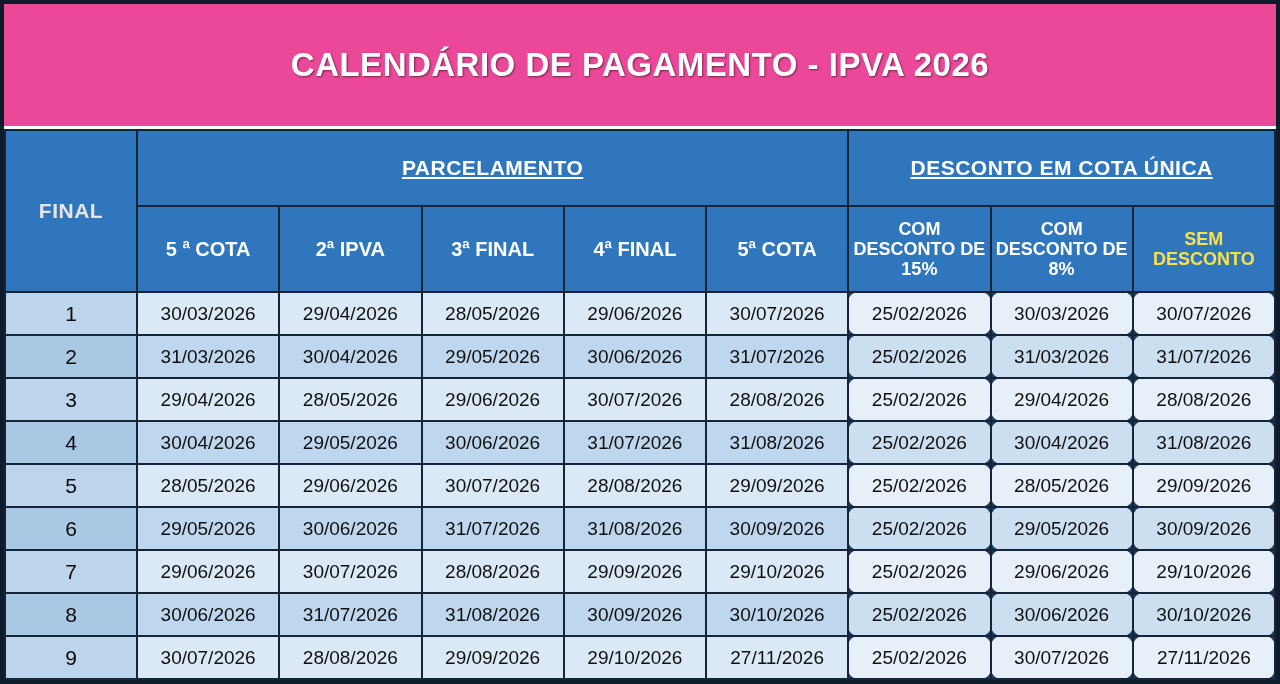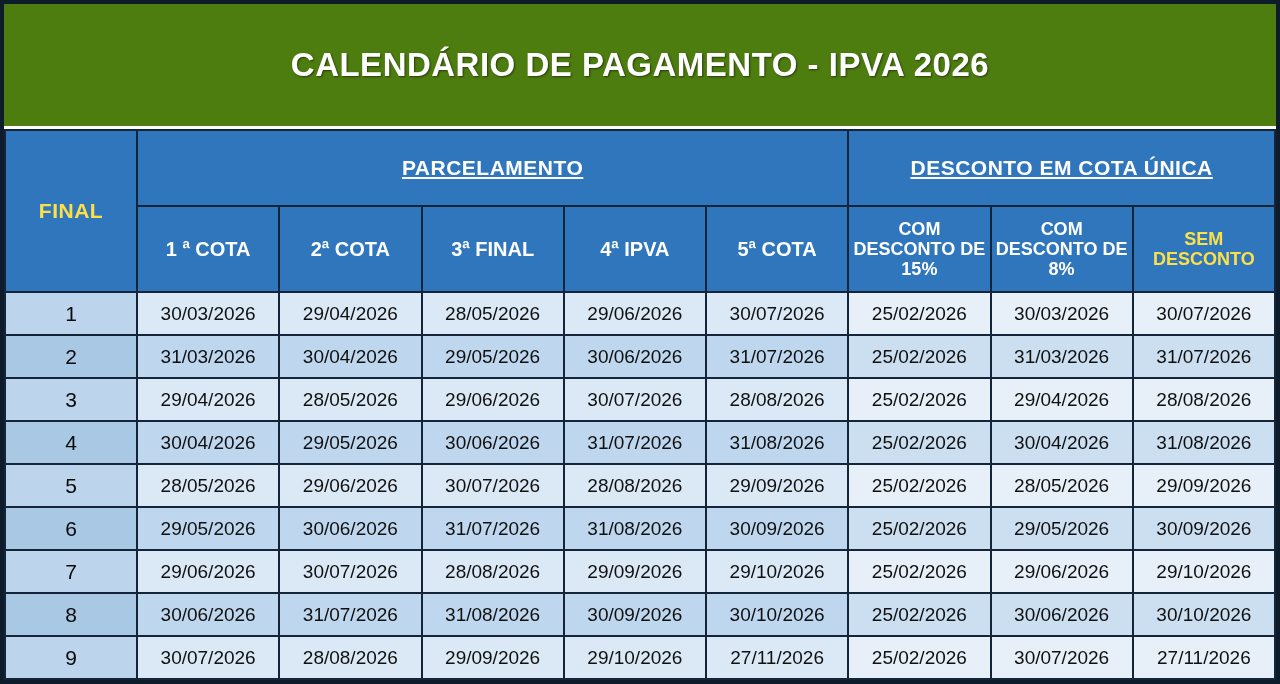--- a/index.html
+++ b/index.html
@@ -15,21 +15,21 @@
     height: 684px;
     box-sizing: border-box;
     background: #1b3a5c;
     border: 4px solid #0d1b2a;
     display: flex;
     flex-direction: column;
     overflow: hidden;
   }
   .title-bar {
     height: 122px;
-    background: #4d7c0f;
+    background: #ec4899;
     display: flex;
     align-items: center;
     justify-content: center;
     border-bottom: 3px solid #ffffff;
     flex: none;
   }
   .title-bar .title {
     color: #ffffff;
     font-size: 33px;
     font-weight: bold;
@@ -44,21 +44,21 @@
     flex: 1;
   }
   table.cal th, table.cal td {
     border: 2px solid #14253a;
     text-align: center;
     vertical-align: middle;
   }
   th.final-head {
     width: 128px;
     background: #2f76bd;
-    color: #fde047;
+    color: #e5e5e5;
     font-size: 21px;
     font-weight: bold;
     letter-spacing: 0.5px;
   }
   th.group-head {
     background: #2f76bd;
     color: #ffffff;
     font-size: 21px;
     font-weight: bold;
     height: 72px;
@@ -95,20 +95,21 @@
   }
   tr.alt td.date-cell {
     background: #bfd7ee;
     margin-left: 21px;
   }
   tr.alt td.final-cell {
     background: #a9c8e4;
   }
   td.unica {
     background: #e7f0f9;
+    border-radius: 10px;
   }
   tr.alt td.unica {
     background: #cbdff1;
   }
 </style>
 </head>
 <body>
 
 <div class="page">
 
@@ -117,24 +118,24 @@
   </div>
 
   <table class="cal">
     <thead>
       <tr>
         <th class="final-head" rowspan="2">FINAL</th>
         <th class="group-head" colspan="5">PARCELAMENTO</th>
         <th class="group-head" colspan="3">DESCONTO EM COTA ÚNICA</th>
       </tr>
       <tr>
-        <th class="sub-head">1 ª COTA</th>
-        <th class="sub-head">2ª COTA</th>
+        <th class="sub-head">5 ª COTA</th>
+        <th class="sub-head">2ª IPVA</th>
         <th class="sub-head">3ª FINAL</th>
-        <th class="sub-head">4ª IPVA</th>
+        <th class="sub-head">4ª FINAL</th>
         <th class="sub-head">5ª COTA</th>
         <th class="sub-head small">COM DESCONTO DE 15%</th>
         <th class="sub-head small">COM DESCONTO DE 8%</th>
         <th class="sub-head small no-discount">SEM DESCONTO</th>
       </tr>
     </thead>
     <tbody>
       <tr>
         <td class="final-cell">1</td>
         <td class="date-cell">30/03/2026</td>

